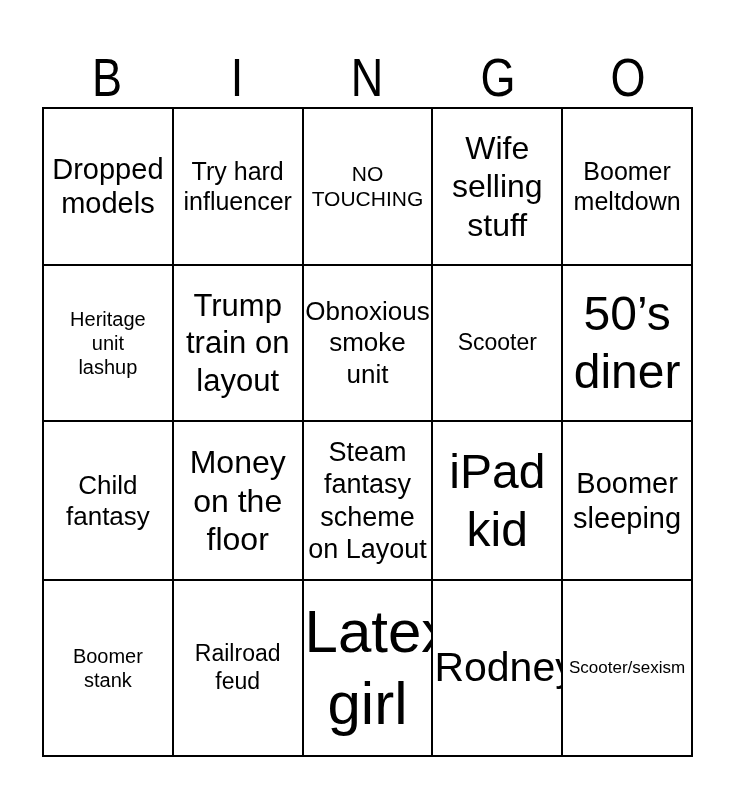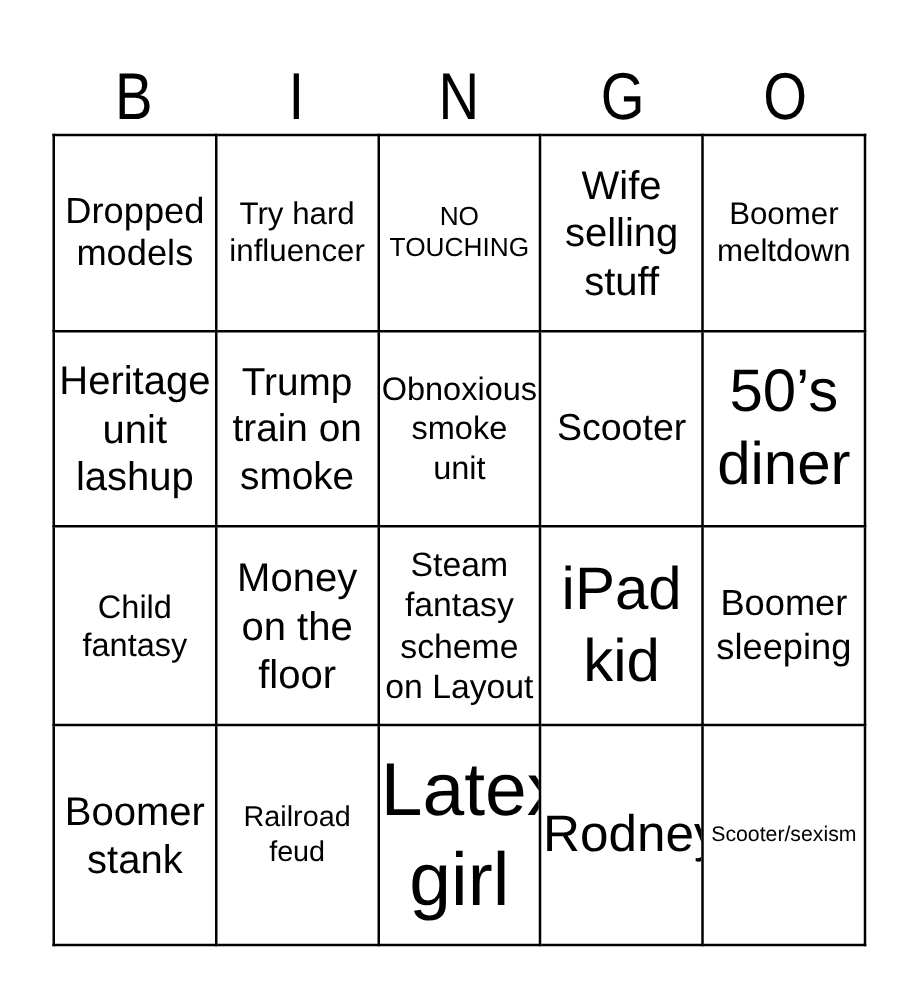--- a/index.html
+++ b/index.html
@@ -34,22 +34,22 @@
   table.grid td {
     border: 2px solid #000000;
     text-align: center; vertical-align: middle;
     white-space: pre-line;
     line-height: 1.2;
     padding: 0 1px;
     overflow: hidden;
   }
   .fs17{font-size:17px} .fs21{font-size:21px} .fs22{font-size:27px}
   .fs23{font-size:26px} .fs25{font-size:25px} .fs26{font-size:26px}
-  .fs27{font-size:23px} .fs28{font-size:32px} .fs29{font-size:29px}
-  .fs30{font-size:30px} .fs31{font-size:31px} .fs32{font-size:32px}
+  .fs27{font-size:23px} .fs28{font-size:20px} .fs29{font-size:29px}
+  .fs30{font-size:23px} .fs31{font-size:31px} .fs32{font-size:32px}
   .fs33{font-size:41px} .fs42{font-size:42px} .fs44{font-size:44px}
   .fs46{font-size:60px} .fs48{font-size:48px} .fs54{font-size:54px}
 </style>
 </head>
 <body>
 
 <div class="card">
 
   <div class="title">
     <span class="tl">B</span>
@@ -73,21 +73,21 @@
 stuff</td>
         <td class="fs25">Boomer
 meltdown</td>
       </tr>
       <tr>
         <td class="fs28">Heritage
 unit
 lashup</td>
         <td class="fs31">Trump
 train on
-smoke</td>
+layout</td>
         <td class="fs23">Obnoxious
 smoke
 unit</td>
         <td class="fs30">Scooter</td>
         <td class="fs48">50’s
 diner</td>
       </tr>
       <tr>
         <td class="fs26">Child
 fantasy</td>

